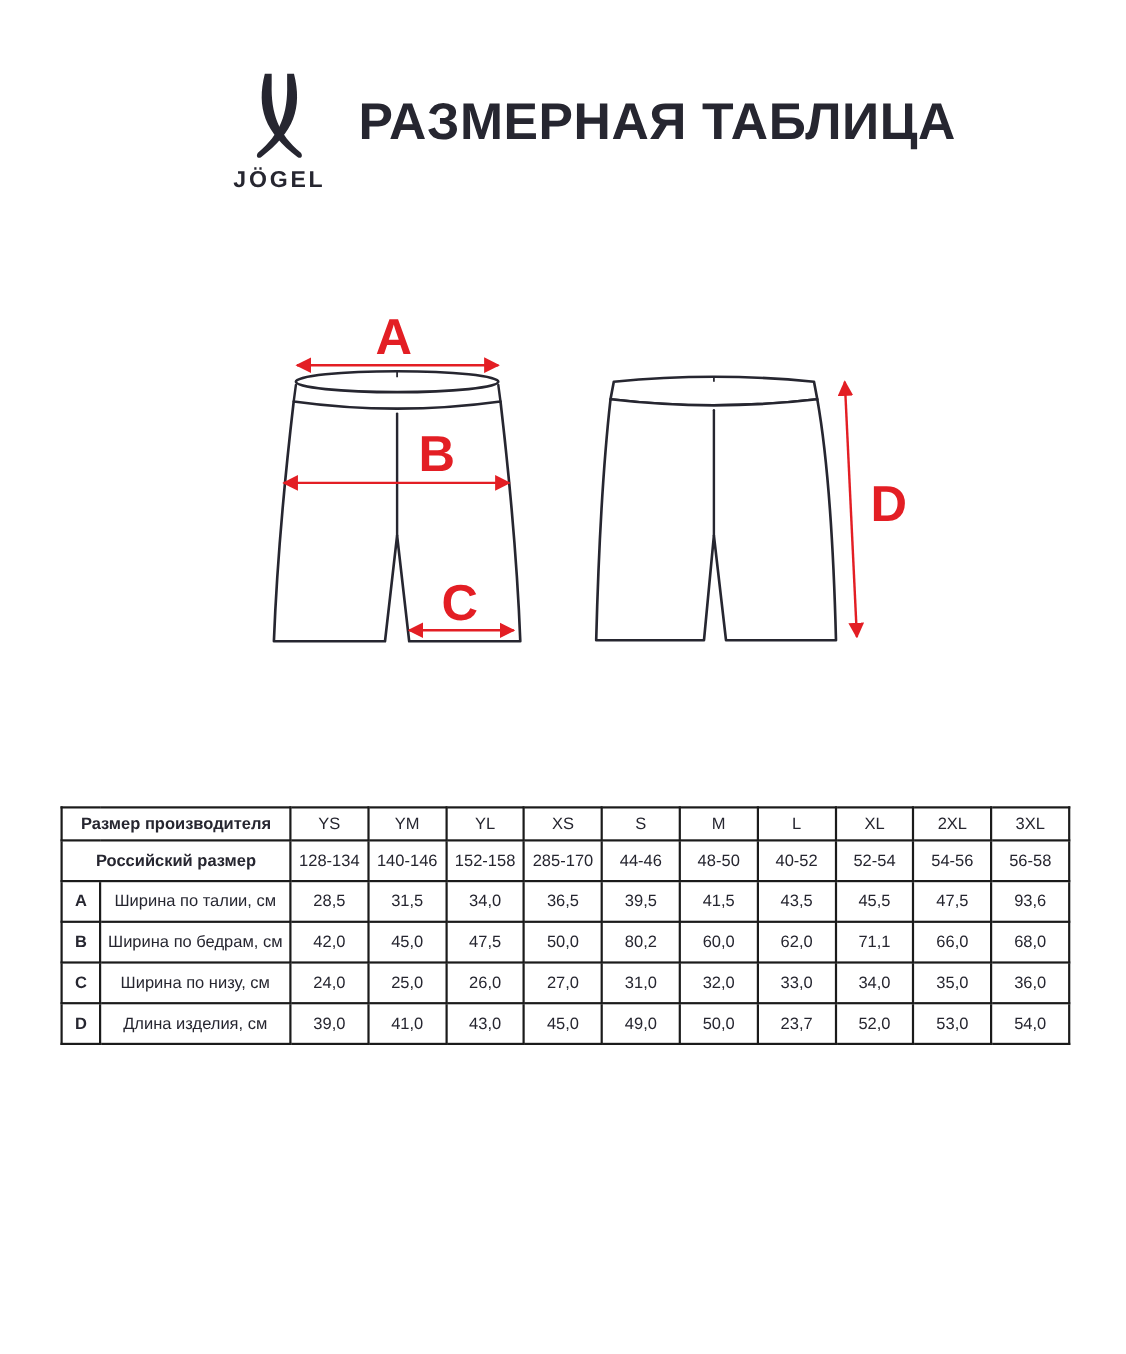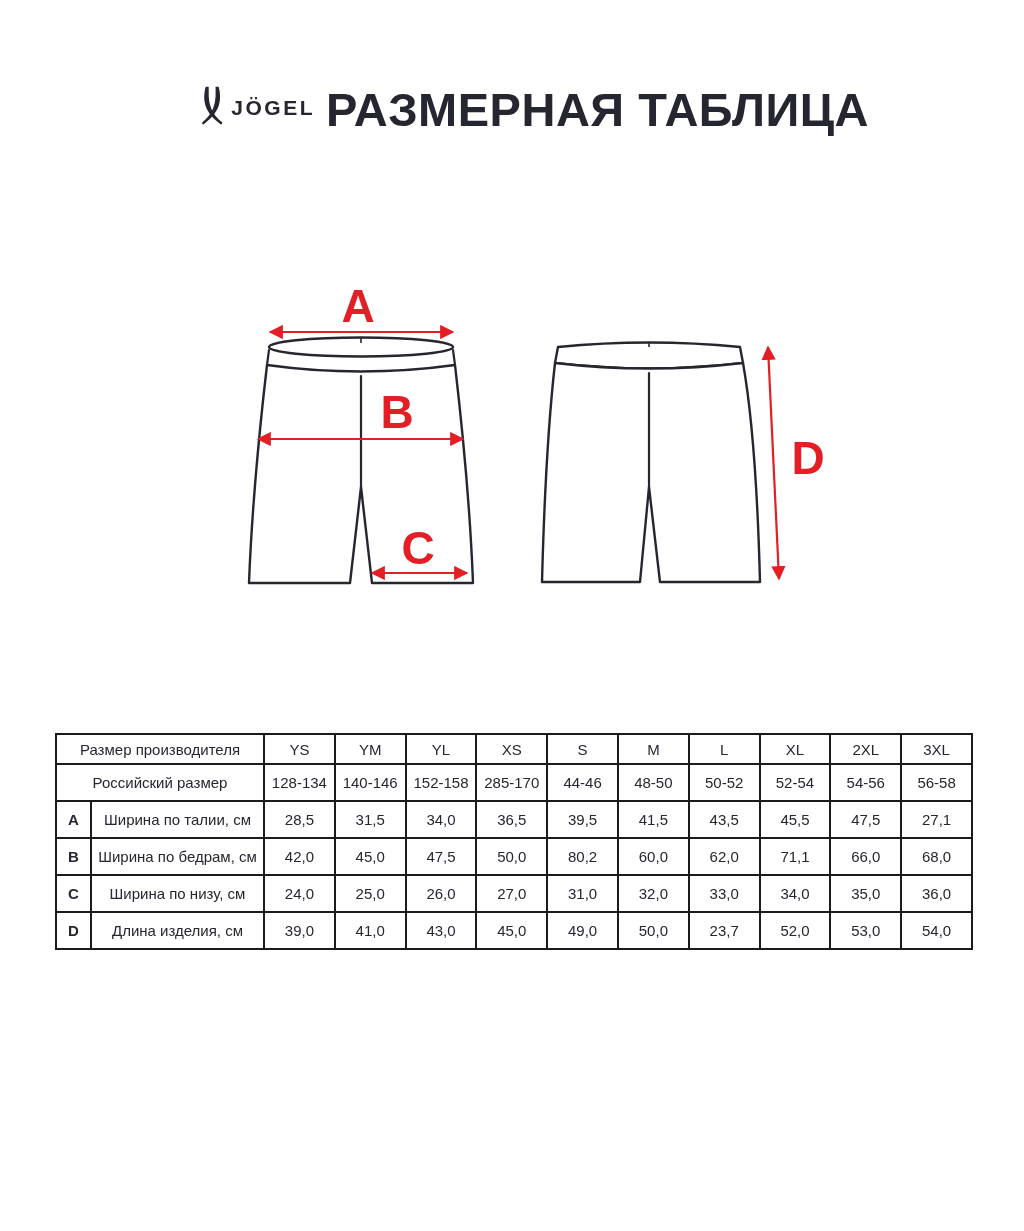--- a/index.html
+++ b/index.html
@@ -5,21 +5,21 @@
   :root{
     --red:#e31e24;
     --ink:#262630;
     --line:#1b1b1b;
   }
   html,body{margin:0;padding:0;background:#ffffff;}
   body{font-family:"Liberation Sans", sans-serif;color:var(--ink);}
   .page{position:relative;width:1024px;height:1231px;background:#ffffff;overflow:hidden;}
 
   
-  .brand{position:absolute;left:193px;top:64px;width:122px;display:flex;flex-direction:row;align-items:center;}
+  .brand{position:absolute;left:193px;top:64px;width:122px;display:flex;flex-direction:column;align-items:center;}
   .emblem{width:78px;height:84px;display:block;}
   .emblem path{fill:var(--ink);}
   .wordmark{margin-top:4px;font-size:21px;font-weight:bold;letter-spacing:2.5px;color:var(--ink);}
 
   
   .title{position:absolute;left:326px;top:82px;margin:0;font-size:47px;font-weight:bold;
          letter-spacing:0.5px;color:var(--ink);white-space:nowrap;}
 
   
   .diagram{position:absolute;left:190px;top:260px;width:660px;height:350px;}
@@ -29,21 +29,21 @@
   .dim-line{stroke:var(--red);stroke-width:2.2;fill:none;}
   .dim-letter{fill:var(--red);font-family:"Liberation Sans",sans-serif;font-size:46px;font-weight:bold;}
   .red-fill{fill:var(--red);}
 
   
   .size-table{position:absolute;left:55px;top:733px;width:918px;border-collapse:collapse;
               table-layout:fixed;font-size:15px;color:var(--ink);}
   .size-table td{border:2px solid var(--line);text-align:center;vertical-align:middle;
                  height:35px;padding:0 2px;overflow:hidden;}
   .size-table tr:first-child td{height:28px;}
-  .size-table td.lbl{font-weight:normal;}
+  .size-table td.lbl{font-weight:bold;}
   .size-table td.ltr{font-weight:bold;}
 </style>
 </head>
 <body>
 
 <div class="page">
 
   <header class="brand">
     <svg class="emblem" viewBox="0 0 100 100" aria-hidden="true">
       <path d="M33,0 C23,40 33,68 71,97 C75,100 78,96 75,92 C49,71 40,46 41,12 L41,0 Z"></path>
@@ -122,38 +122,38 @@
           <td>3XL</td>
         </tr>
         <tr>
           <td colspan="2" class="lbl">Российский размер</td>
           <td>128-134</td>
           <td>140-146</td>
           <td>152-158</td>
           <td>285-170</td>
           <td>44-46</td>
           <td>48-50</td>
-          <td>50-52</td>
+          <td>40-52</td>
           <td>52-54</td>
           <td>54-56</td>
           <td>56-58</td>
         </tr>
         <tr>
           <td class="ltr">A</td>
           <td>Ширина по талии, см</td>
           <td>28,5</td>
           <td>31,5</td>
           <td>34,0</td>
           <td>36,5</td>
           <td>39,5</td>
           <td>41,5</td>
           <td>43,5</td>
           <td>45,5</td>
           <td>47,5</td>
-          <td>27,1</td>
+          <td>93,6</td>
         </tr>
         <tr>
           <td class="ltr">B</td>
           <td>Ширина по бедрам, см</td>
           <td>42,0</td>
           <td>45,0</td>
           <td>47,5</td>
           <td>50,0</td>
           <td>80,2</td>
           <td>60,0</td>

